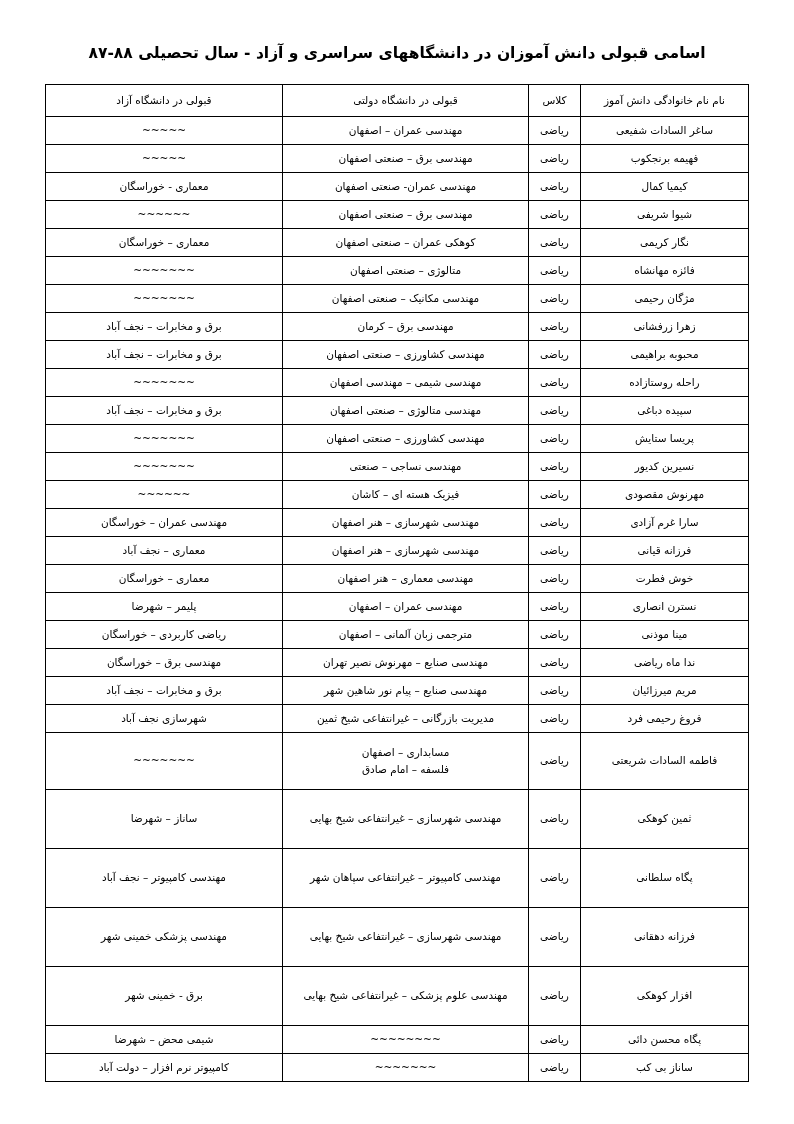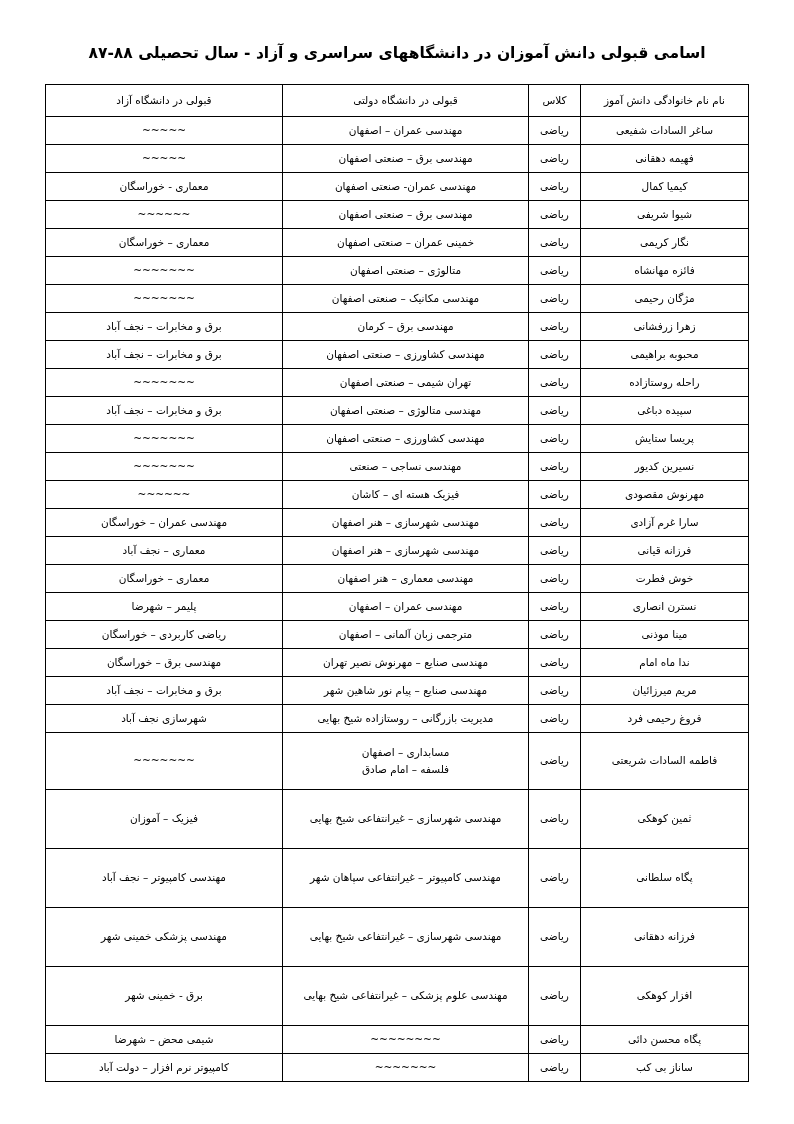--- a/index.html
+++ b/index.html
@@ -87,41 +87,41 @@
       </tr>
     </thead>
     <tbody>
         <tr>
           <td class="cell-name">ساغر السادات شفیعی</td>
           <td>ریاضی</td>
           <td>مهندسی عمران – اصفهان</td>
           <td class="dash">~~~~~</td>
         </tr>
         <tr>
-          <td class="cell-name">فهیمه دهقانی</td>
+          <td class="cell-name">فهیمه برنجکوب</td>
           <td>ریاضی</td>
           <td>مهندسی برق – صنعتی اصفهان</td>
           <td class="dash">~~~~~</td>
         </tr>
         <tr>
           <td class="cell-name">کیمیا کمال</td>
           <td>ریاضی</td>
           <td>مهندسی عمران- صنعتی اصفهان</td>
           <td>معماری - خوراسگان</td>
         </tr>
         <tr>
           <td class="cell-name">شیوا شریفی</td>
           <td>ریاضی</td>
           <td>مهندسی برق – صنعتی اصفهان</td>
           <td class="dash">~~~~~~</td>
         </tr>
         <tr>
           <td class="cell-name">نگار کریمی</td>
           <td>ریاضی</td>
-          <td>خمینی عمران – صنعتی اصفهان</td>
+          <td>کوهکی عمران – صنعتی اصفهان</td>
           <td>معماری – خوراسگان</td>
         </tr>
         <tr>
           <td class="cell-name">فائزه مهانشاه</td>
           <td>ریاضی</td>
           <td>متالوژی – صنعتی اصفهان</td>
           <td class="dash">~~~~~~~</td>
         </tr>
         <tr>
           <td class="cell-name">مژگان رحیمی</td>
@@ -137,21 +137,21 @@
         </tr>
         <tr>
           <td class="cell-name">محبوبه براهیمی</td>
           <td>ریاضی</td>
           <td>مهندسی کشاورزی – صنعتی اصفهان</td>
           <td>برق و مخابرات – نجف آباد</td>
         </tr>
         <tr>
           <td class="cell-name">راحله روستازاده</td>
           <td>ریاضی</td>
-          <td>تهران شیمی – صنعتی اصفهان</td>
+          <td>مهندسی شیمی – مهندسی اصفهان</td>
           <td class="dash">~~~~~~~</td>
         </tr>
         <tr>
           <td class="cell-name">سپیده دباغی</td>
           <td>ریاضی</td>
           <td>مهندسی متالوژی – صنعتی اصفهان</td>
           <td>برق و مخابرات – نجف آباد</td>
         </tr>
         <tr>
           <td class="cell-name">پریسا ستایش</td>
@@ -195,51 +195,51 @@
           <td>مهندسی عمران – اصفهان</td>
           <td>پلیمر – شهرضا</td>
         </tr>
         <tr>
           <td class="cell-name">مینا موذنی</td>
           <td>ریاضی</td>
           <td>مترجمی زبان آلمانی – اصفهان</td>
           <td>ریاضی کاربردی – خوراسگان</td>
         </tr>
         <tr>
-          <td class="cell-name">ندا ماه امام</td>
+          <td class="cell-name">ندا ماه ریاضی</td>
           <td>ریاضی</td>
           <td>مهندسی صنایع – مهرنوش نصیر تهران</td>
           <td>مهندسی برق – خوراسگان</td>
         </tr>
         <tr>
           <td class="cell-name">مریم میرزائیان</td>
           <td>ریاضی</td>
           <td>مهندسی صنایع – پیام نور شاهین شهر</td>
           <td>برق و مخابرات – نجف آباد</td>
         </tr>
         <tr>
           <td class="cell-name">فروغ رحیمی فرد</td>
           <td>ریاضی</td>
-          <td>مدیریت بازرگانی – روستازاده شیخ بهایی</td>
+          <td>مدیریت بازرگانی – غیرانتفاعی شیخ ثمین</td>
           <td>شهرسازی نجف آباد</td>
         </tr>
         <tr class="tall">
           <td class="cell-name">فاطمه السادات شریعتی</td>
           <td>ریاضی</td>
           <td class="two-line">
             <div>مسابداری – اصفهان</div>
             <div>فلسفه – امام صادق</div>
           </td>
           <td class="dash">~~~~~~~</td>
         </tr>
         <tr class="tall2">
           <td class="cell-name">ثمین کوهکی</td>
           <td>ریاضی</td>
           <td>مهندسی شهرسازی – غیرانتفاعی شیخ بهایی</td>
-          <td>فیزیک – آموزان</td>
+          <td>ساناز – شهرضا</td>
         </tr>
         <tr class="tall2">
           <td class="cell-name">پگاه سلطانی</td>
           <td>ریاضی</td>
           <td>مهندسی کامپیوتر – غیرانتفاعی سپاهان شهر</td>
           <td>مهندسی کامپیوتر – نجف آباد</td>
         </tr>
         <tr class="tall2">
           <td class="cell-name">فرزانه دهقانی</td>
           <td>ریاضی</td>

